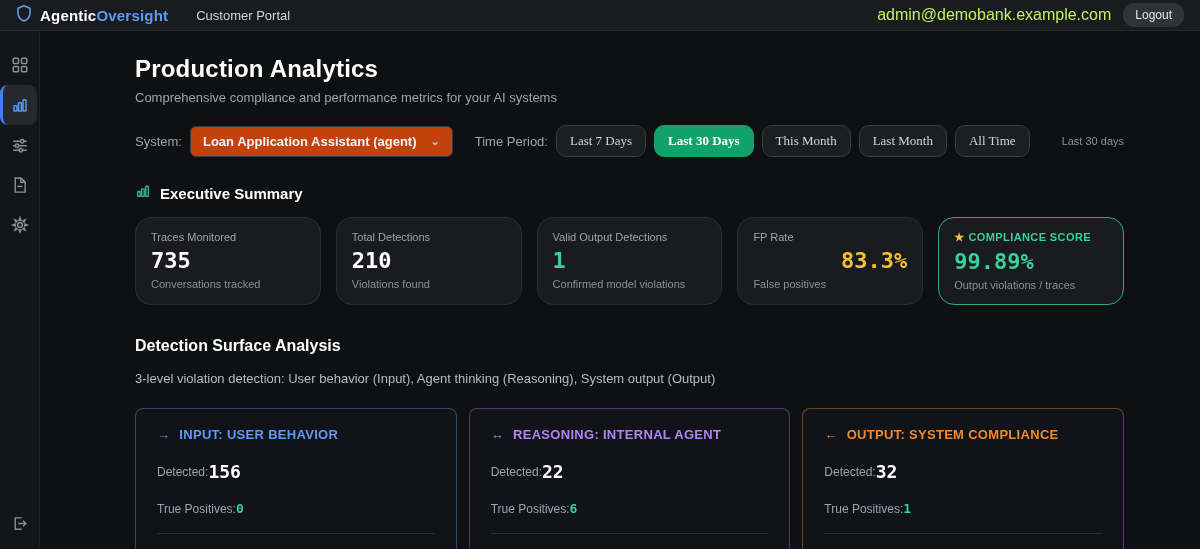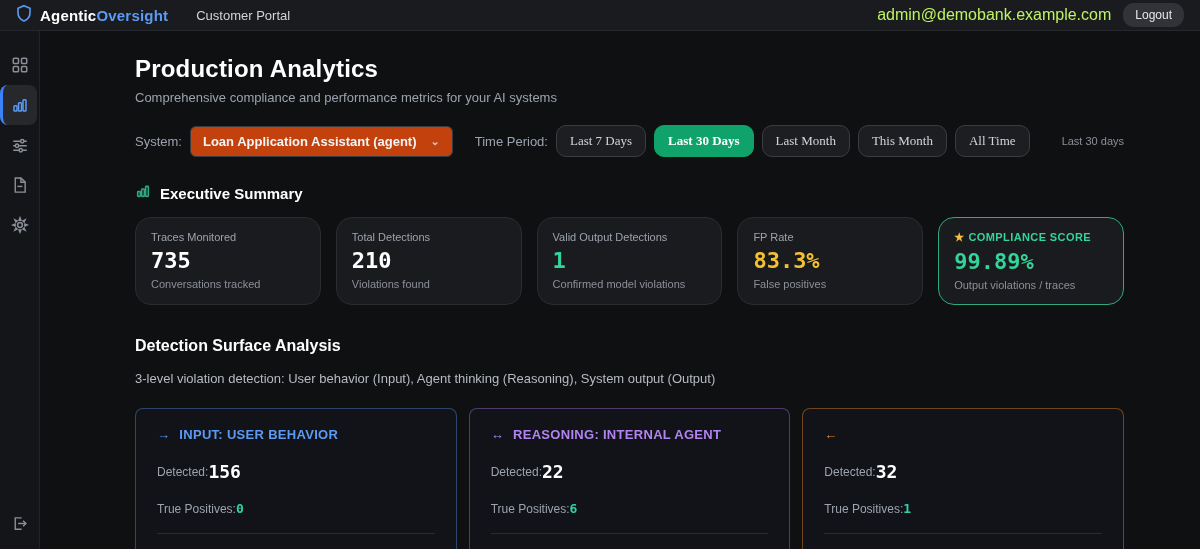--- a/index.html
+++ b/index.html
@@ -79,21 +79,21 @@
     background: #1a1b1e; border: 1px solid #2b2c31; border-radius: 16px;
     padding: 13px 15px; min-height: 84px;
   }
   .sum-card.highlight { border-color: #2fa97c; }
   .sum-label { font-size: 11px; color: #9ca3af; }
   .sum-label-hl { font-size: 11px; font-weight: bold; color: #34d399; letter-spacing: .4px; }
   .star { color: #f5c033; font-size: 11px; margin-right: 4px; }
   .sum-value { font-size: 22px; font-weight: bold; margin: 5px 0 5px; }
   .v-white { color: #ffffff; }
   .v-green { color: #34d399; }
-  .v-yellow { color: #f5c033; }
+  .v-yellow { color: #f5c033; text-align: right; }
   .sum-sub { font-size: 11px; color: #8b8f98; }
 
   
   .det-title { font-size: 16px; font-weight: bold; color: #ffffff; margin-top: 32px; }
   .det-subtitle { font-size: 13px; color: #b6bac2; margin-top: 16px; }
   .det-grid { display: grid; grid-template-columns: repeat(3, 1fr); gap: 12px; margin-top: 22px; }
   .det-card { border-radius: 8px; padding: 18px 21px 20px; background: #121318; }
   .det-card.accent-blue   { border: 1px solid rgba(91,155,245,0.38); }
   .det-card.accent-purple { border: 1px solid rgba(177,132,242,0.38); }
   .det-card.accent-orange { border: 1px solid rgba(240,138,44,0.42); }
@@ -193,22 +193,22 @@
 
   <div class="filter-row">
     <span class="filter-label">System:</span>
     <div class="system-select">
       <span>Loan Application Assistant (agent)</span>
       <span class="chevron">⌄</span>
     </div>
     <span class="filter-label tp-label">Time Period:</span>
     <button class="period-btn">Last 7 Days</button>
     <button class="period-btn active">Last 30 Days</button>
+    <button class="period-btn">This Month</button>
     <button class="period-btn">Last Month</button>
-    <button class="period-btn">This Month</button>
     <button class="period-btn">All Time</button>
     <span class="range-note">Last 30 days</span>
   </div>
 
   <div class="section-header">
     <span>
       <svg width="16" height="16" viewBox="0 0 24 24" fill="none" stroke="#2fa97c" stroke-width="2.4">
         <rect x="4" y="13" width="4" height="7" rx="1"></rect>
           <rect x="10" y="9" width="4" height="11" rx="1"></rect>
           <rect x="16" y="5" width="4" height="15" rx="1"></rect>
@@ -282,20 +282,21 @@
         <span class="det-tp mono">6</span>
       </div>
       <hr class="det-divider">
       <div class="bd-label">Breakdown by Type:</div>
 
     </div>
 
     <div class="det-card accent-orange">
       <div class="det-head">
         <span>←</span>
+        <span>OUTPUT: SYSTEM COMPLIANCE</span>
       </div>
       <div class="det-row">
         <span class="det-row-label">Detected:</span>
         <span class="det-detected mono">32</span>
       </div>
       <div class="det-row">
         <span class="det-row-label">True Positives:</span>
         <span class="det-tp mono">1</span>
       </div>
       <hr class="det-divider">

